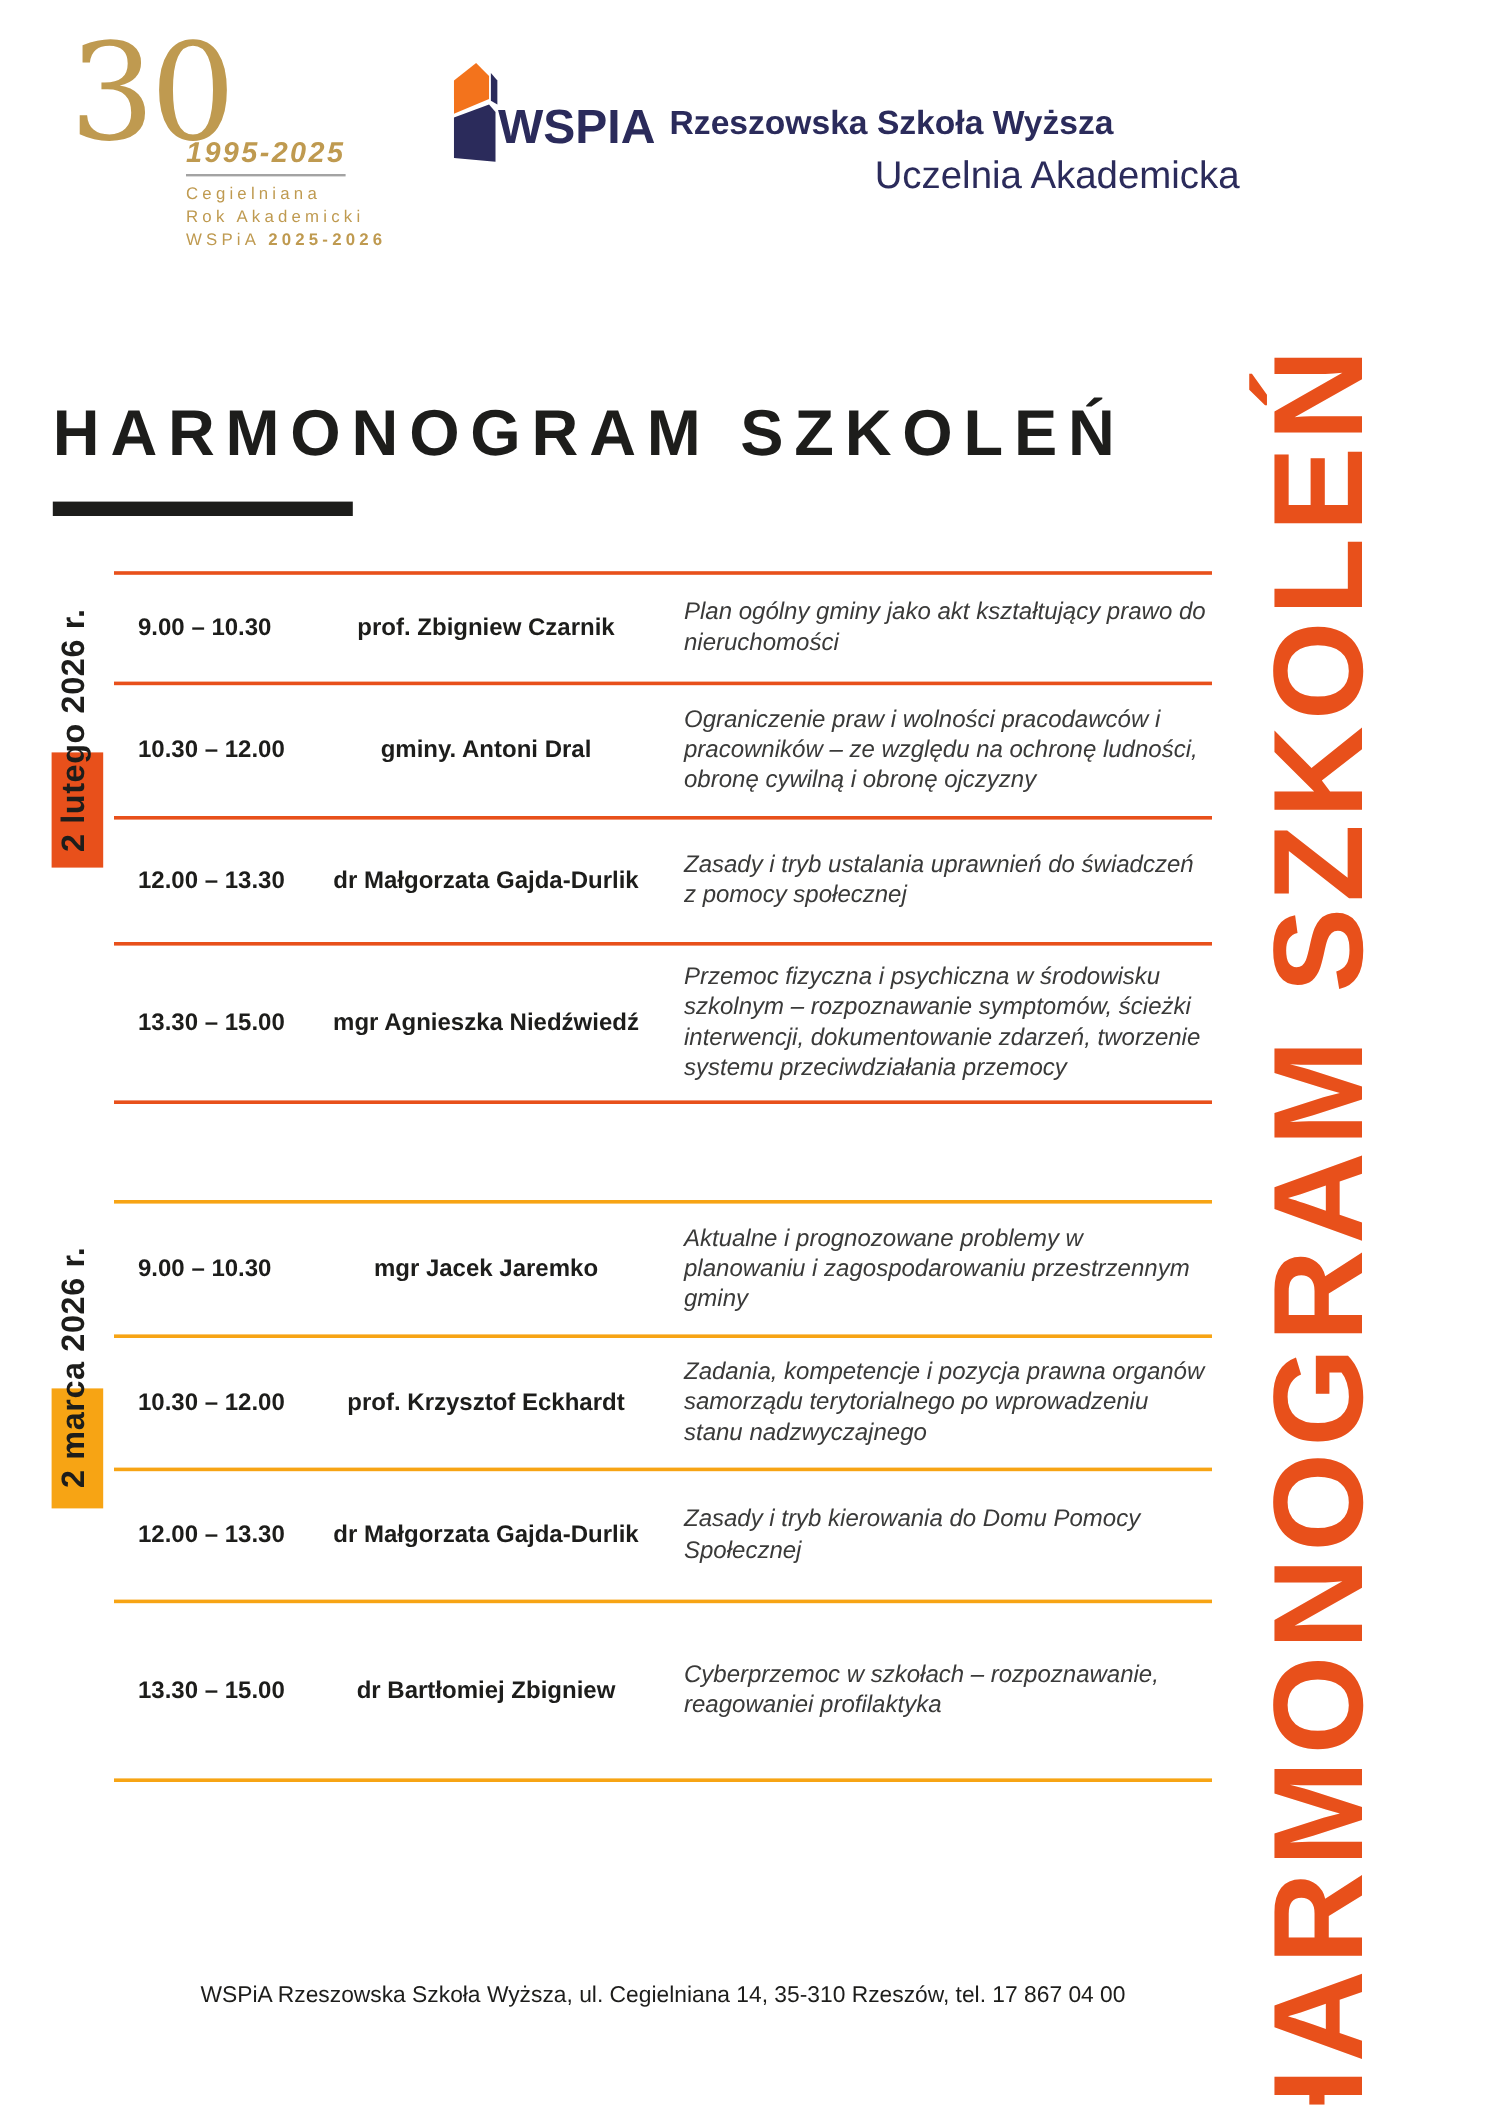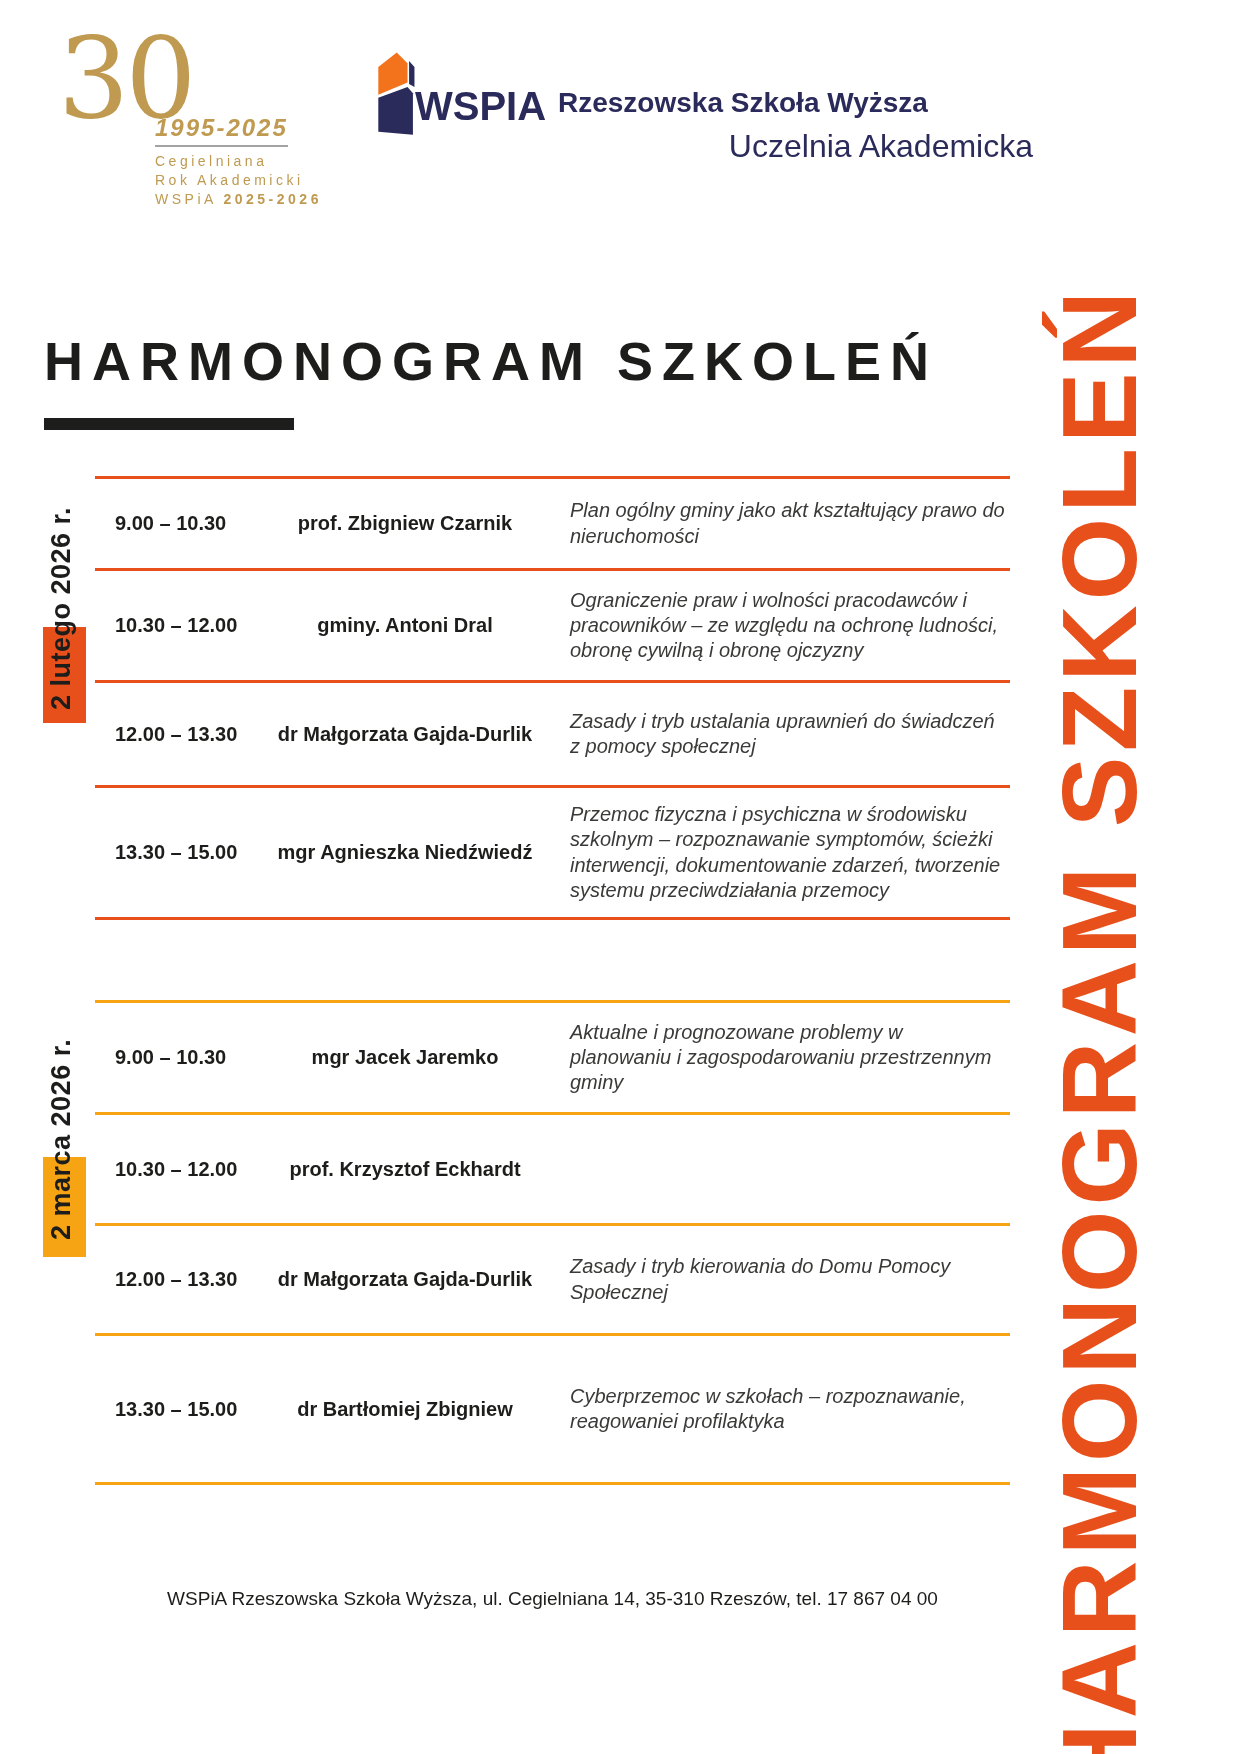--- a/index.html
+++ b/index.html
@@ -66,21 +66,21 @@
   }
   
   .date-square{position:absolute;}
   .date-label{
     position:absolute;transform:rotate(-90deg);transform-origin:0 0;
     white-space:nowrap;font-size:27px;font-weight:bold;letter-spacing:0.5px;
     color:#1d1d1b;line-height:1;
   }
   
   .footer{
-    position:absolute;left:95px;top:1588px;width:915px;text-align:center;
+    position:absolute;left:95px;top:1652px;width:915px;text-align:center;
     font-size:19px;color:#1d1d1b;
   }
 </style>
 </head>
 <body>
 
 <div class="page">
 
   <div class="anniv">
     <div class="anniv-number">30</div>
@@ -136,20 +136,21 @@
       <div class="date-label" style="left: 48px; top: 1240px;">2 marca 2026 r.</div>
       <div class="section-table" style="top: 1000px;">
         <div class="srow" style="border-top-color: rgb(247, 164, 20); min-height: 112px;">
           <div class="cell-time">9.00 – 10.30</div>
           <div class="cell-speaker">mgr Jacek Jaremko</div>
           <div class="cell-topic">Aktualne i prognozowane problemy w planowaniu i zagospodarowaniu przestrzennym gminy</div>
         </div>
         <div class="srow" style="border-top-color: rgb(247, 164, 20); min-height: 111px;">
           <div class="cell-time">10.30 – 12.00</div>
           <div class="cell-speaker">prof. Krzysztof Eckhardt</div>
+          <div class="cell-topic">Zadania, kompetencje i pozycja prawna organów samorządu terytorialnego po wprowadzeniu stanu nadzwyczajnego</div>
         </div>
         <div class="srow" style="border-top-color: rgb(247, 164, 20); min-height: 110px;">
           <div class="cell-time">12.00 – 13.30</div>
           <div class="cell-speaker">dr Małgorzata Gajda-Durlik</div>
           <div class="cell-topic">Zasady i tryb kierowania do Domu Pomocy Społecznej</div>
         </div>
         <div class="srow" style="border-top-color: rgb(247, 164, 20); min-height: 149px;">
           <div class="cell-time">13.30 – 15.00</div>
           <div class="cell-speaker">dr Bartłomiej Zbigniew</div>
           <div class="cell-topic">Cyberprzemoc w szkołach – rozpoznawanie, reagowaniei profilaktyka</div>

